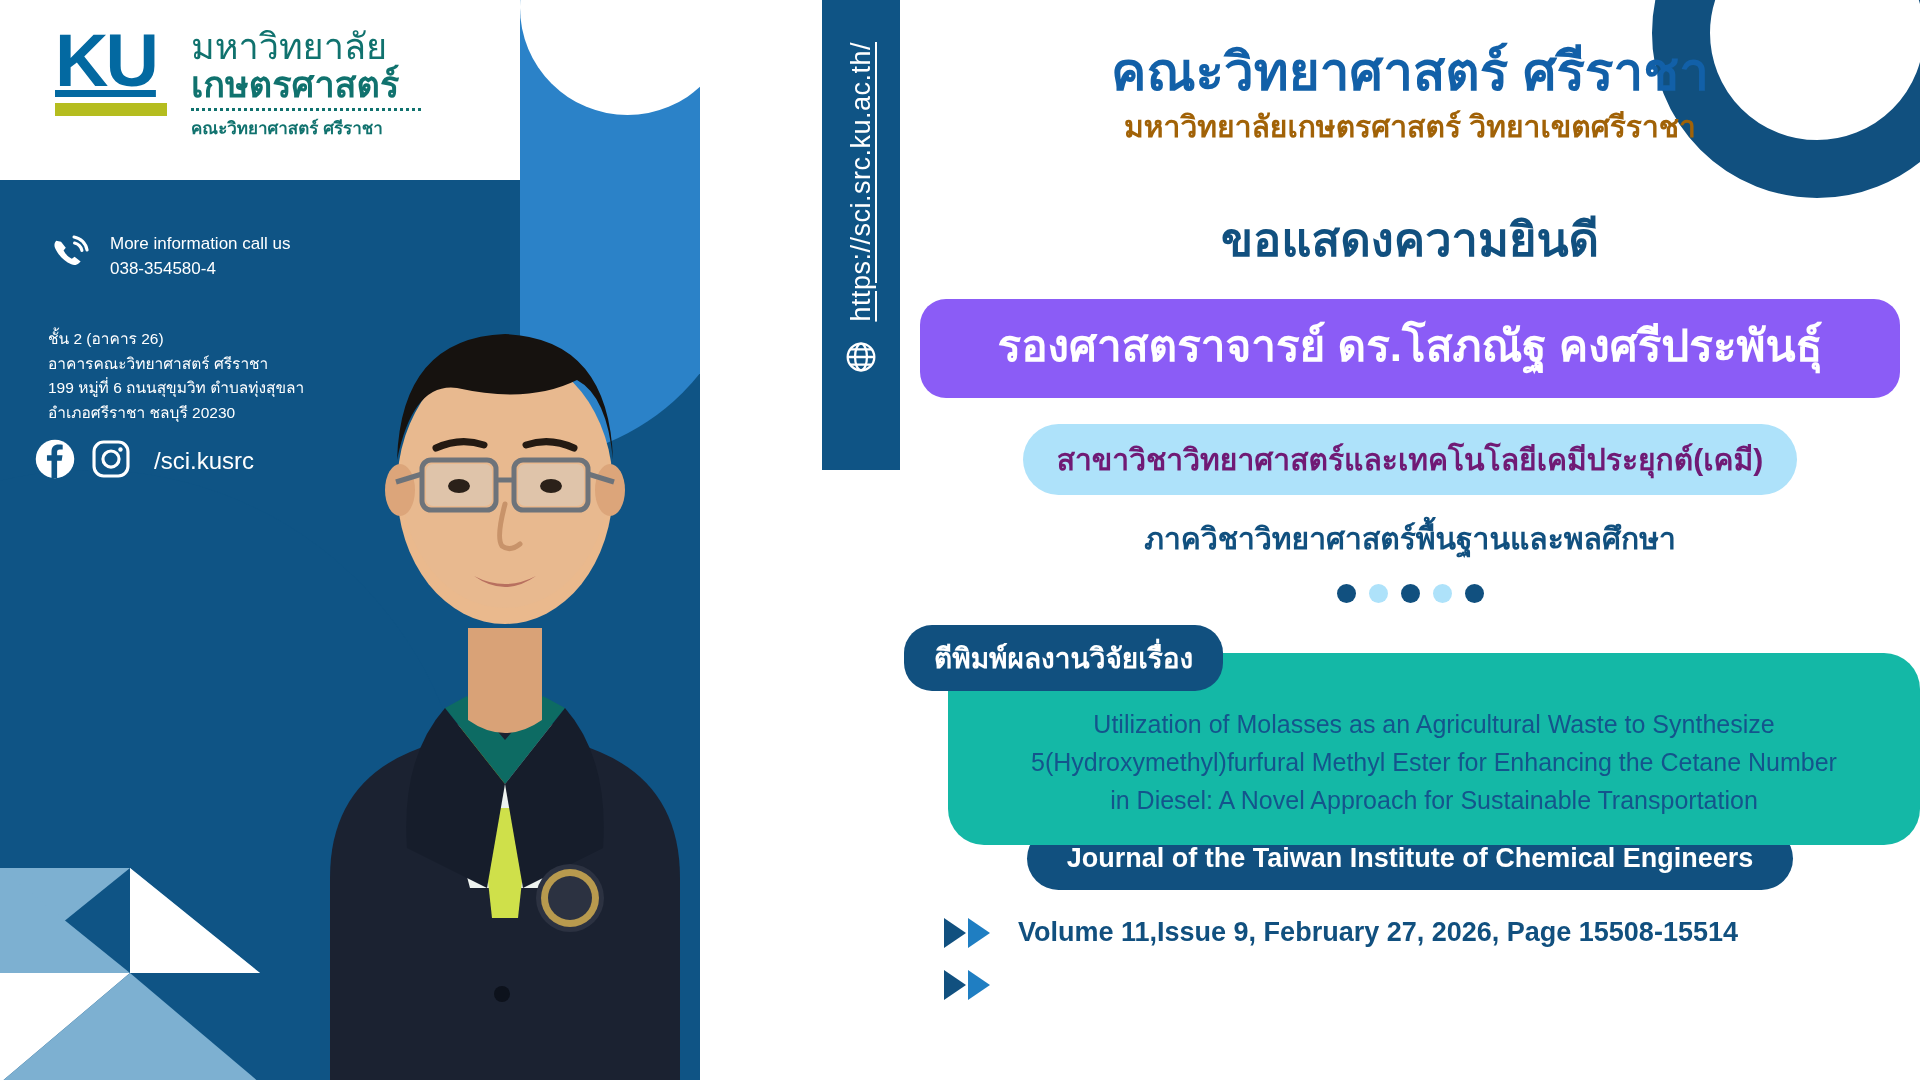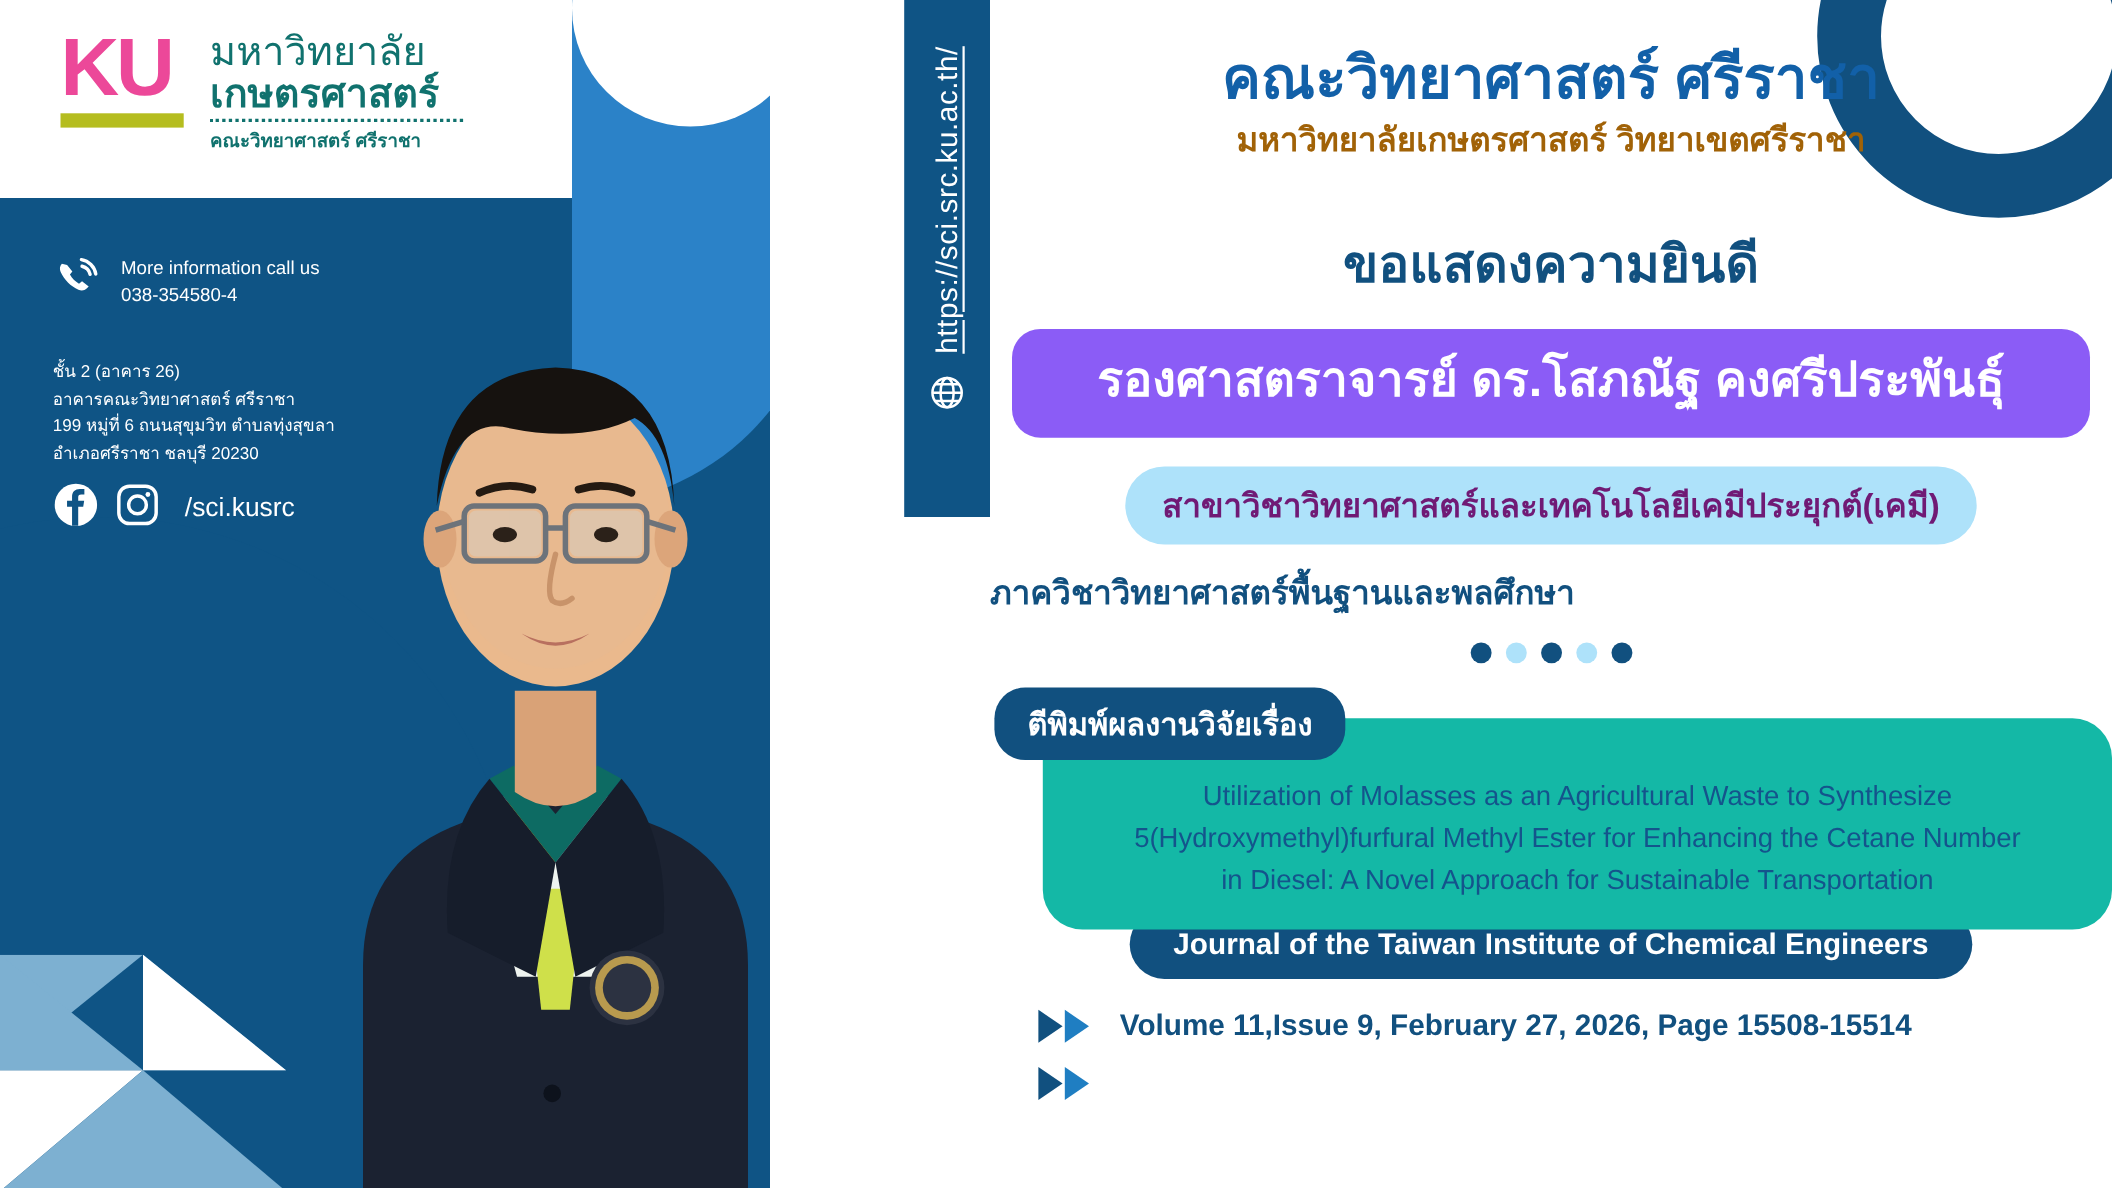--- a/index.html
+++ b/index.html
@@ -20,41 +20,41 @@
     background:#ffffff; border-bottom-right-radius:0;
   }
   #logo-plate:after{
     content:""; position:absolute; right:-1px; top:0;
     width:160px; height:180px; background:#ffffff;
     border-bottom-right-radius:160px;
   }
   #logo-wrap{ position:absolute; left:55px; top:26px; display:flex; align-items:flex-start; gap:16px; }
   #ku-mark{ position:relative; width:120px; }
   #ku-letters{
-    font-size:74px; font-weight:bold; color:#ec4899;
-    letter-spacing:-3px; line-height:0.95; font-family:"Liberation Sans", sans-serif;
+    font-size:74px; font-weight:bold; color:#0369a1;
+    letter-spacing:-3px; line-height:0.95; font-family:"Liberation Sans", sans-serif;text-decoration:underline;
   }
   #ku-bar{ width:112px; height:13px; background:#b5bd1f; margin-top:7px; }
   #ku-thai{ padding-top:2px; }
   #ku-thai .l1,#ku-thai .l2{
     font-size:36px; font-weight:bold; color:#10726e; line-height:1.06;
     font-family:"Liberation Sans", sans-serif;
   }
   #ku-thai .l1{ font-weight:400; }
   #ku-dots{
     border-top:3px dotted #10726e; margin:4px 0 3px 0; width:230px;
   }
   #ku-fac{ font-size:17px; font-weight:bold; color:#10726e; }
 
   
   #contact{ position:absolute; left:48px; top:232px; width:330px; color:#fff; }
   #phone-row{ display:flex; align-items:center; gap:18px; }
   #phone-text{ font-size:17px; line-height:1.45; }
   #address{ margin-top:46px; font-size:15.5px; line-height:1.58; }
-  #social-row{ position:absolute; left:48px; top:438px; display:flex; align-items:center; gap:14px; }
+  #social-row{ position:absolute; left:34px; top:438px; display:flex; align-items:center; gap:14px; }
   #social-handle{ color:#fff; font-size:24px; margin-left:8px; }
 
   
   #circ-lightblue{
     position:absolute; left:520px; top:0; width:230px; height:460px;
     background:#2b82c8; border-bottom-right-radius:230px; border-top-right-radius:0;
   }
   #circ-white{
     position:absolute; left:520px; top:-100px; width:215px; height:215px;
     background:#ffffff; border-radius:50%;
@@ -107,21 +107,21 @@
     border-radius:26px; padding:22px 20px 26px 20px;
     color:#ffffff; font-size:44px; font-weight:bold; text-align:center;
     line-height:1.15;
   }
   #major-pill{
     margin:26px auto 0 auto; display:block; width:fit-content;
     background:#aee2fa; color:#701a75; border-radius:40px;
     padding:12px 34px; font-size:30px; font-weight:bold;
   }
   #dept-line{
-    margin-top:20px; font-size:30px;
+    text-align:center; margin-top:20px; font-size:30px;
     font-weight:bold; color:#11507f;
   }
   #dots{ display:flex; justify-content:center; gap:13px; margin-top:22px; }
   .dot{ width:19px; height:19px; border-radius:50%; }
 
   
   #research-wrap{ position:relative; margin-top:22px; height:186px; }
   #pub-pill{
     position:absolute; left:4px; top:0; z-index:3;
     background:#11507f; color:#fff; border-radius:28px;

